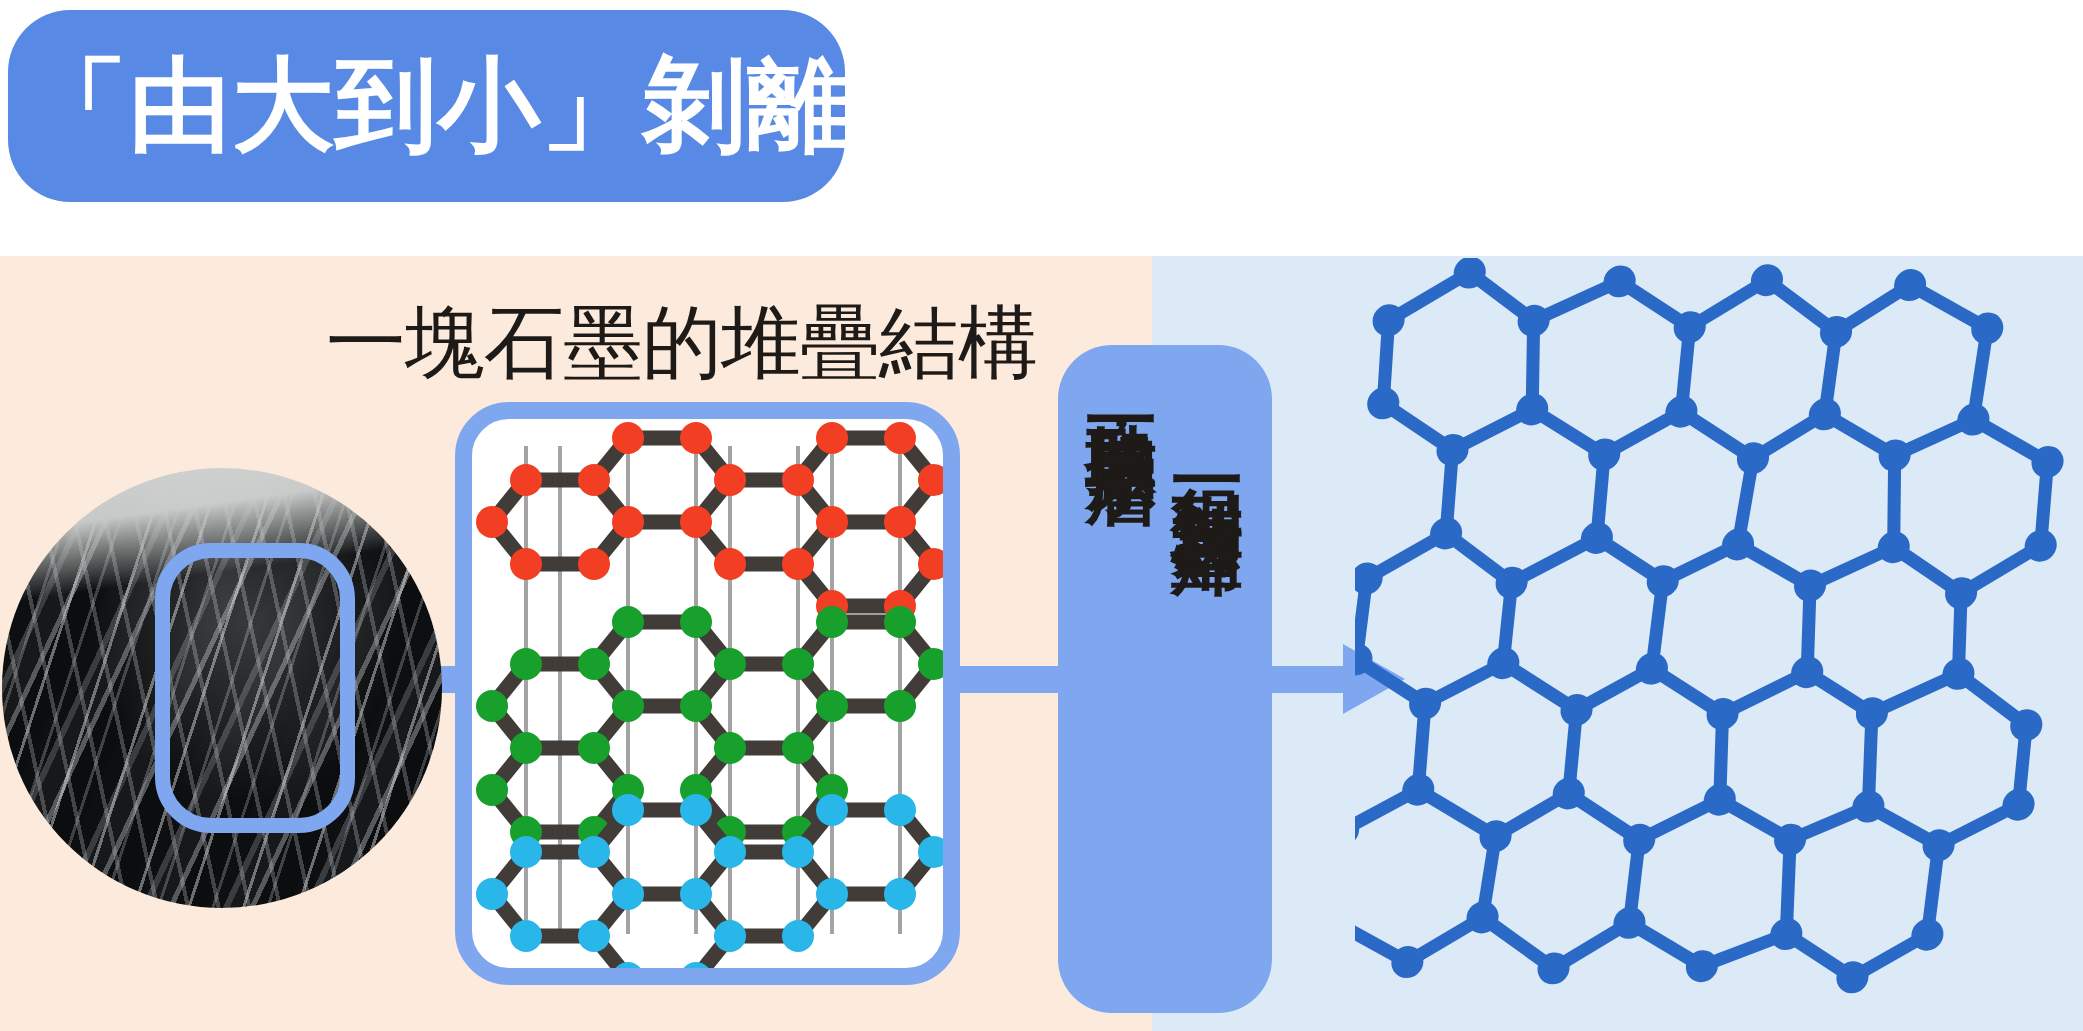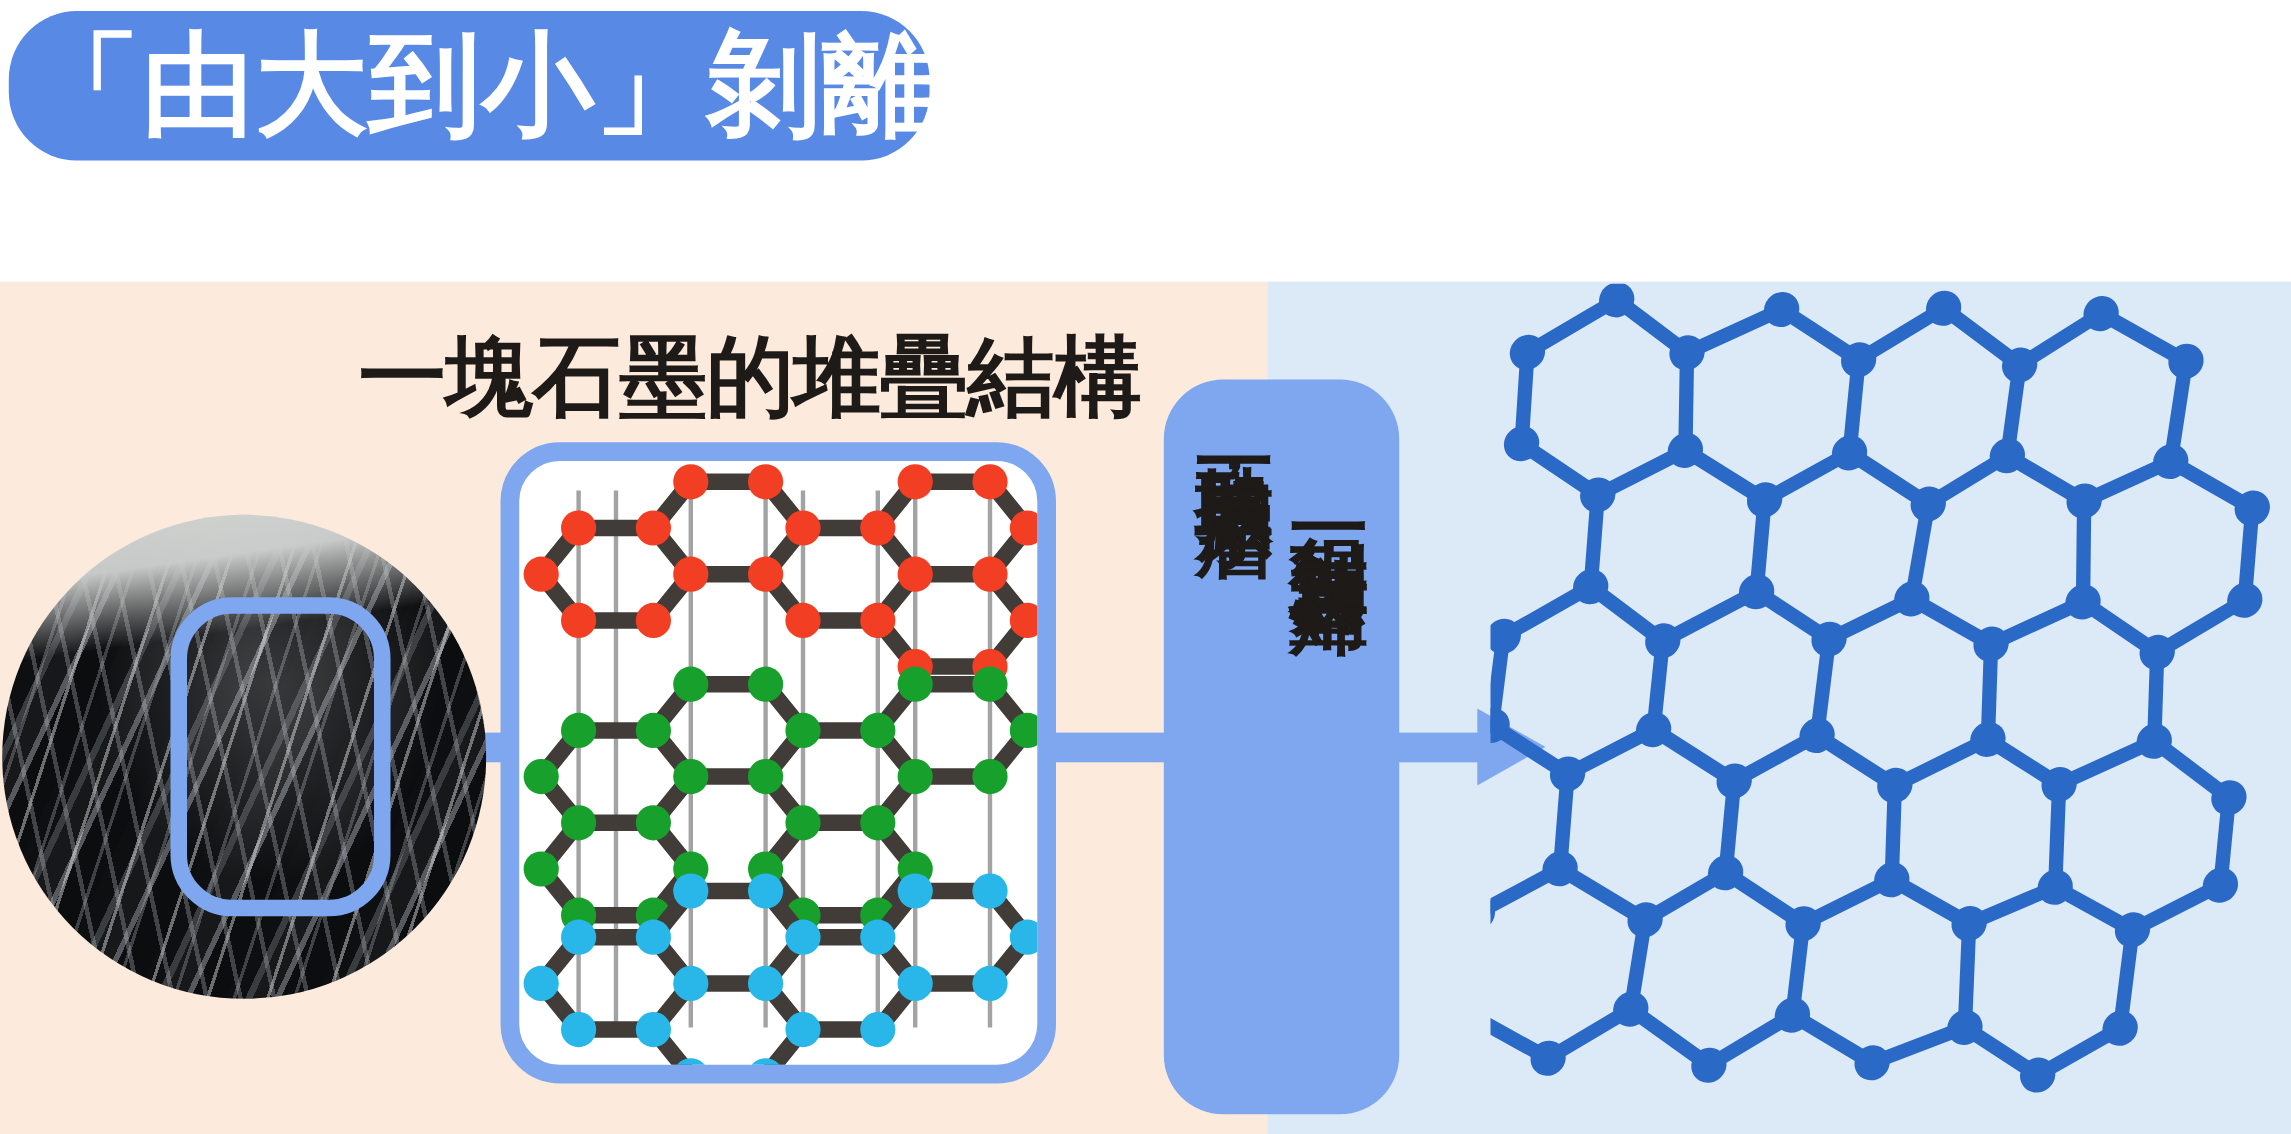--- a/index.html
+++ b/index.html
@@ -5,37 +5,37 @@
   html,body{margin:0;padding:0;}
   body{
     width:2083px;height:1031px;position:relative;overflow:hidden;
     background:#ffffff;
     font-family:"Liberation Sans","DejaVu Sans",sans-serif;
   }
   .abs{position:absolute;}
 
   
   .title-banner{
-    left:8px;top:10px;width:837px;height:136px;
+    left:8px;top:10px;width:837px;height:192px;
     background:var(--title-bg);border-radius:62px;
     display:flex;align-items:center;
     padding-left:18px;box-sizing:border-box;
   }
   .title-text{
     color:var(--title-text);font-size:102px;font-weight:900;
     letter-spacing:1px;white-space:nowrap;
   }
 
   
   .panel-left{left:0;top:256px;width:1152px;height:775px;background:var(--panel-peach);}
   .panel-right{left:1152px;top:256px;width:931px;height:775px;background:var(--panel-blue);}
 
   
   .subtitle{
-    left:326px;top:290px;font-size:80px;font-weight:700;
+    left:326px;top:290px;font-size:80px;font-weight:400;
     color:var(--text-dark);letter-spacing:-1px;white-space:nowrap;
   }
 
   
   .photo{
     left:2px;top:468px;width:440px;height:440px;border-radius:50%;overflow:hidden;
     background:
       linear-gradient(172deg, #d2d5d2 0%, #c6c9c7 13%, rgba(198,201,199,0) 27%),
       repeating-linear-gradient(78deg, rgba(190,195,200,0.30) 0 4px, rgba(0,0,0,0) 4px 30px),
       repeating-linear-gradient(108deg, rgba(255,255,255,0.40) 0 3px, rgba(255,255,255,0) 3px 23px, rgba(160,165,170,0.35) 23px 26px, rgba(0,0,0,0) 26px 52px),

